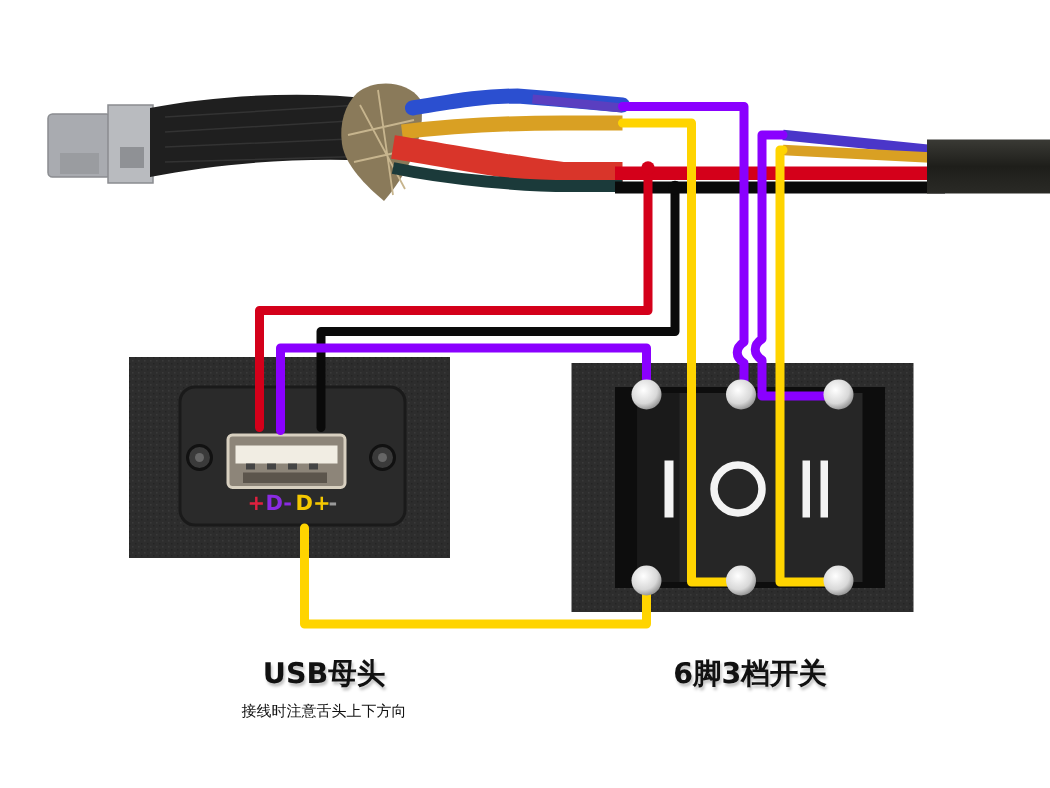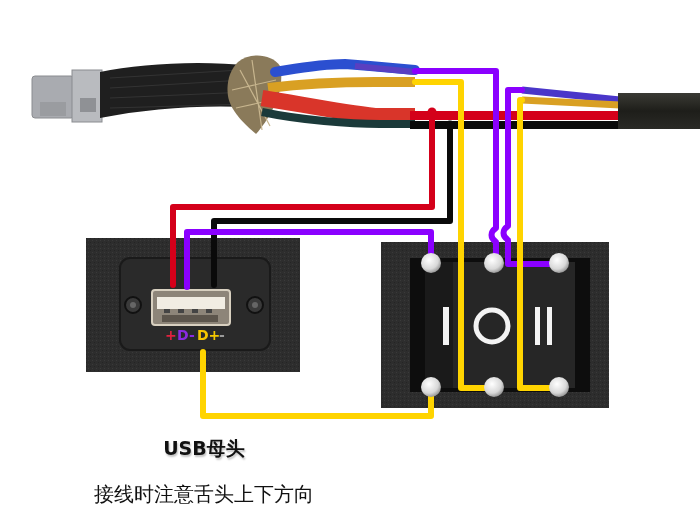--- a/index.html
+++ b/index.html
@@ -1,21 +1,21 @@
 <!DOCTYPE html>
 <html><head>
 <meta charset="utf-8">
 <style>
   html,body{margin:0;padding:0;background:#fff;}
   body{width:700px;height:525px;position:relative;overflow:hidden;font-family:"DejaVu Sans",sans-serif;}
   svg#diagram{position:absolute;left:0;top:0;}
   .caption{position:absolute;text-align:center;color:#111;}
   .cap-title{font-weight:bold;font-size:19px;text-shadow:1px 2px 2px rgba(0,0,0,0.25);}
-  .cap-sub{font-size:20px;margin-top:19px;}
-  #usb-caption{left:94px;width:220px;top:436px;}
+  .cap-sub{font-size:10px;margin-top:5px;}
+  #usb-caption{left:106px;width:220px;top:436px;}
   #switch-caption{left:355px;width:290px;top:436px;}
   .pinlabel{font-family:"DejaVu Sans",sans-serif;font-weight:bold;font-size:14px;}
 </style>
 </head>
 <body>
 
 <svg id="diagram" width="700" height="525" viewBox="0 0 700 525">
   <defs>
     <radialGradient id="pinGrad" cx="40%" cy="35%" r="65%">
       <stop offset="0%" stop-color="#ffffff"></stop>
@@ -134,13 +134,14 @@
     <circle cx="559" cy="387" r="10" fill="url(#pinGrad)"></circle>
   </g>
 </svg>
 
 <div id="usb-caption" class="caption">
   <div class="cap-title">USB母头</div>
   <div class="cap-sub">接线时注意舌头上下方向</div>
 </div>
 
 <div id="switch-caption" class="caption">
+  <div class="cap-title">6脚3档开关</div>
 </div>
 
 </body></html>

